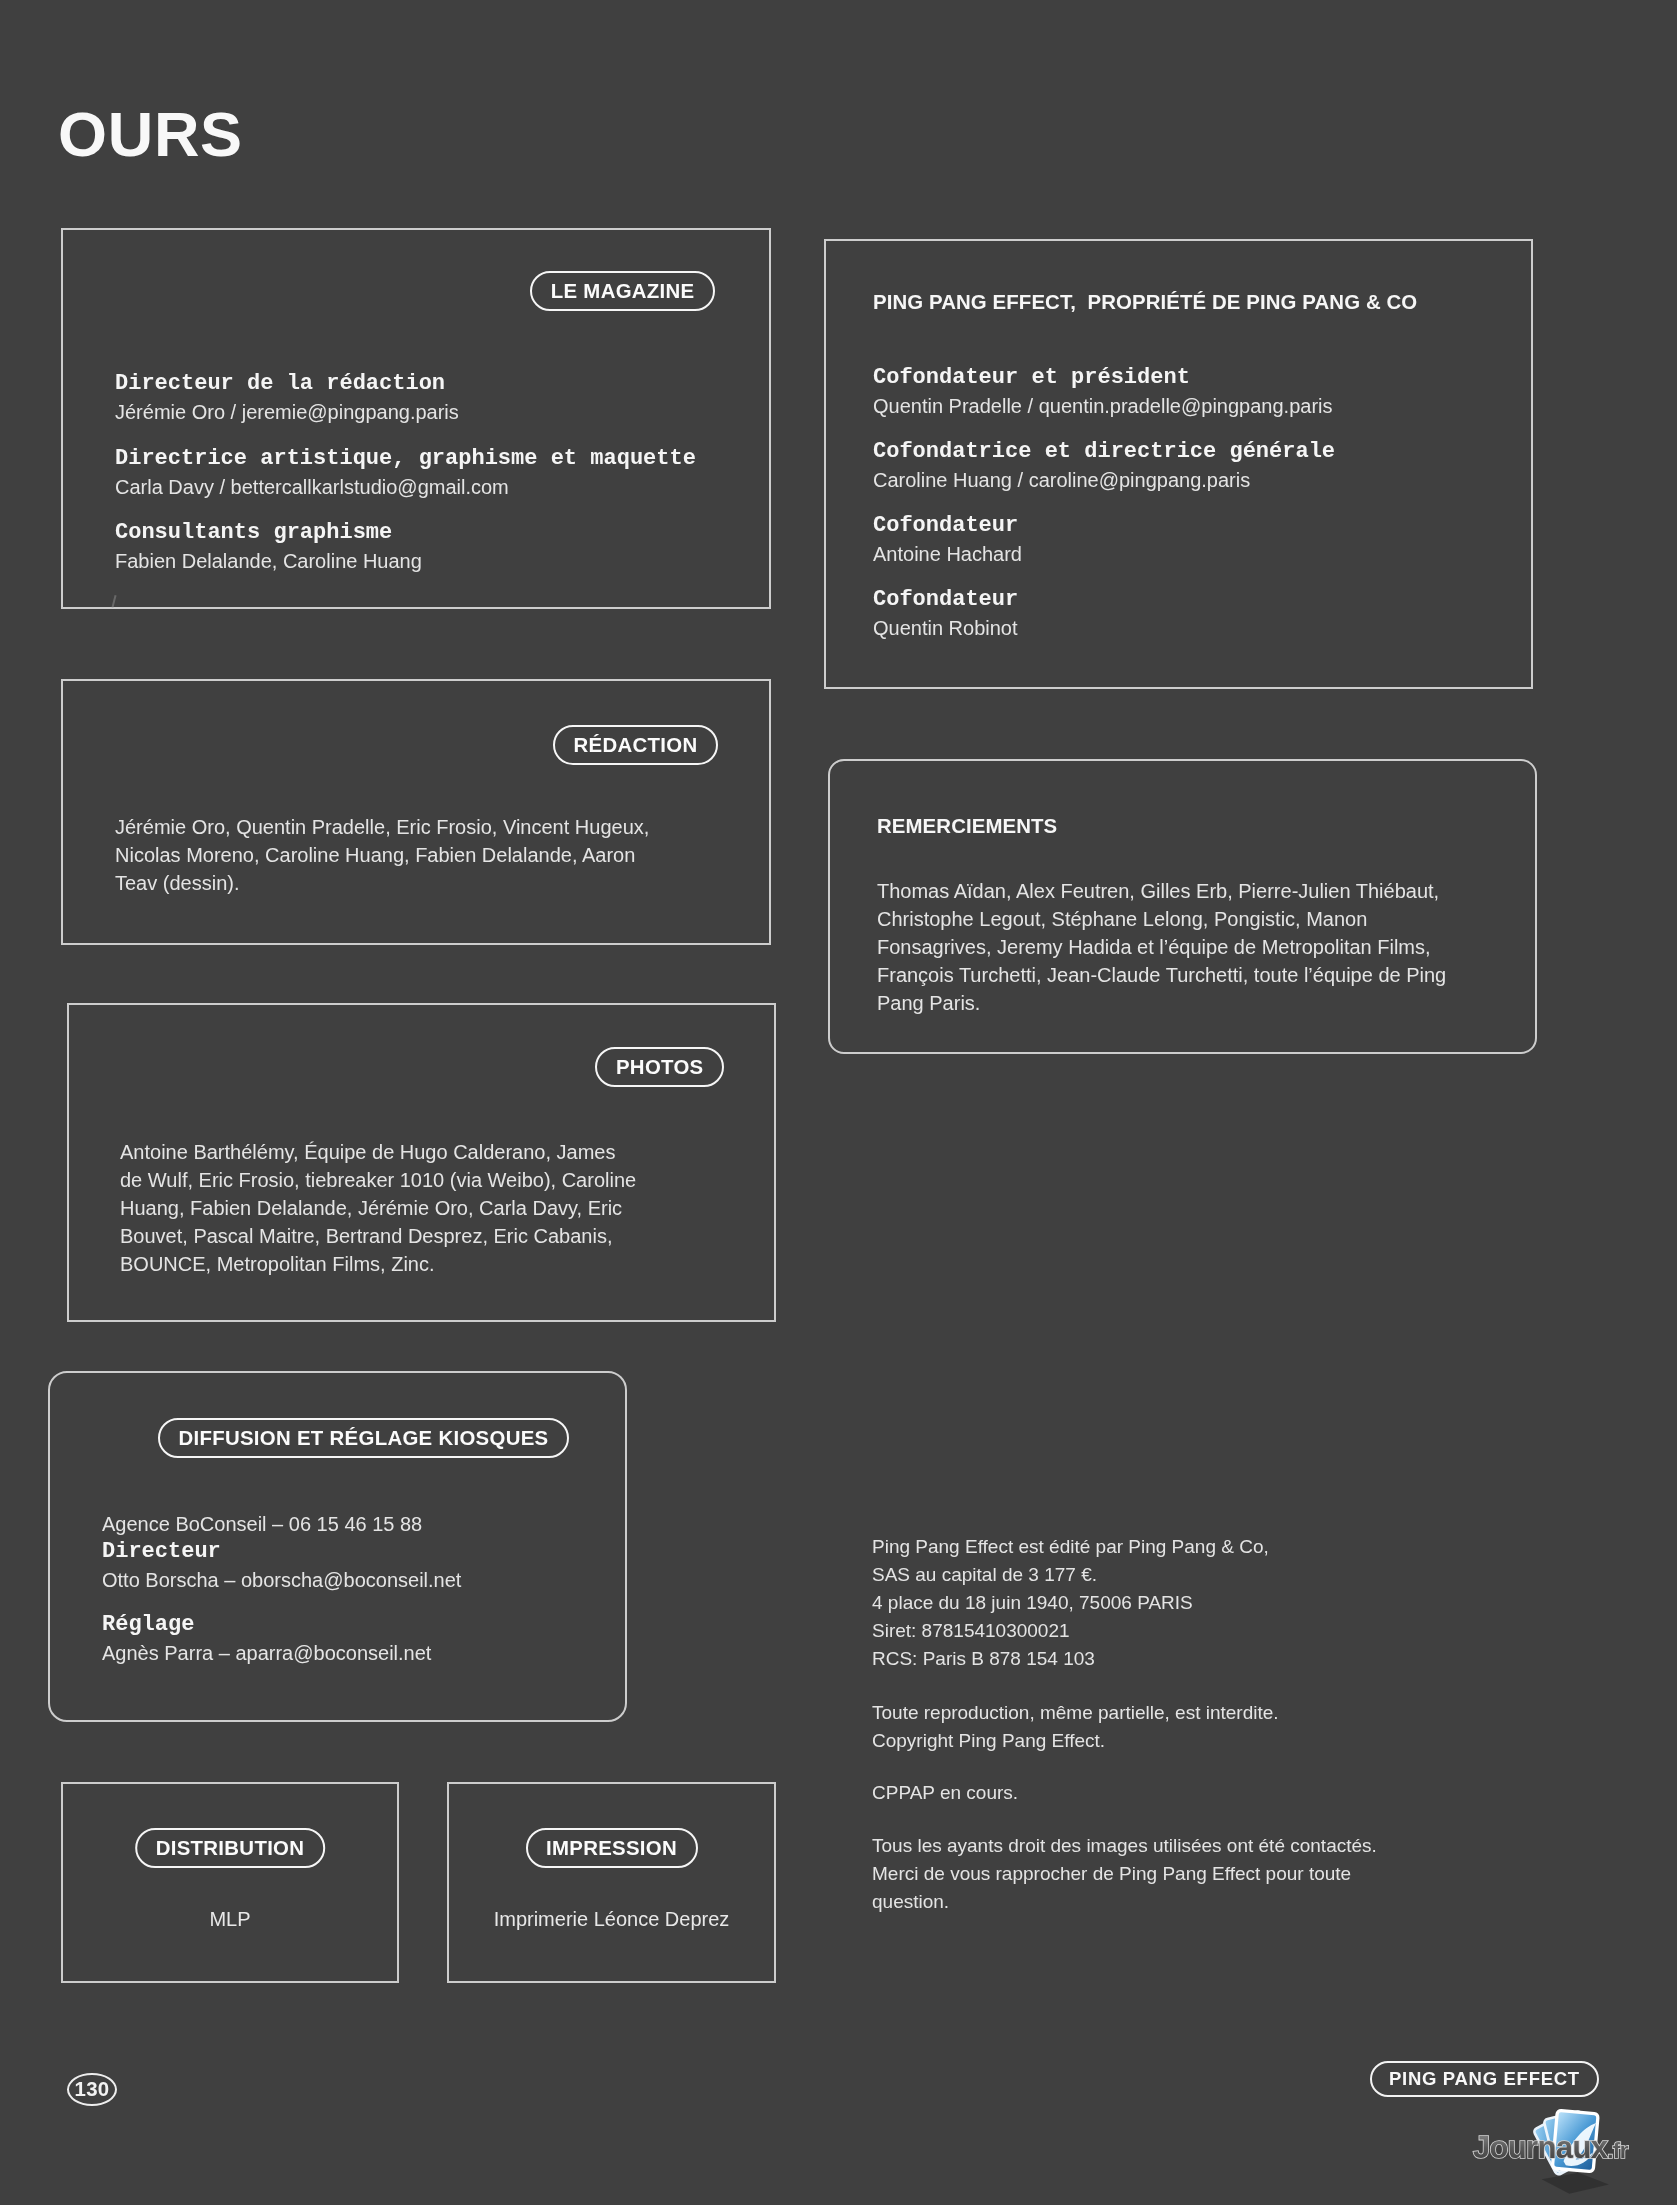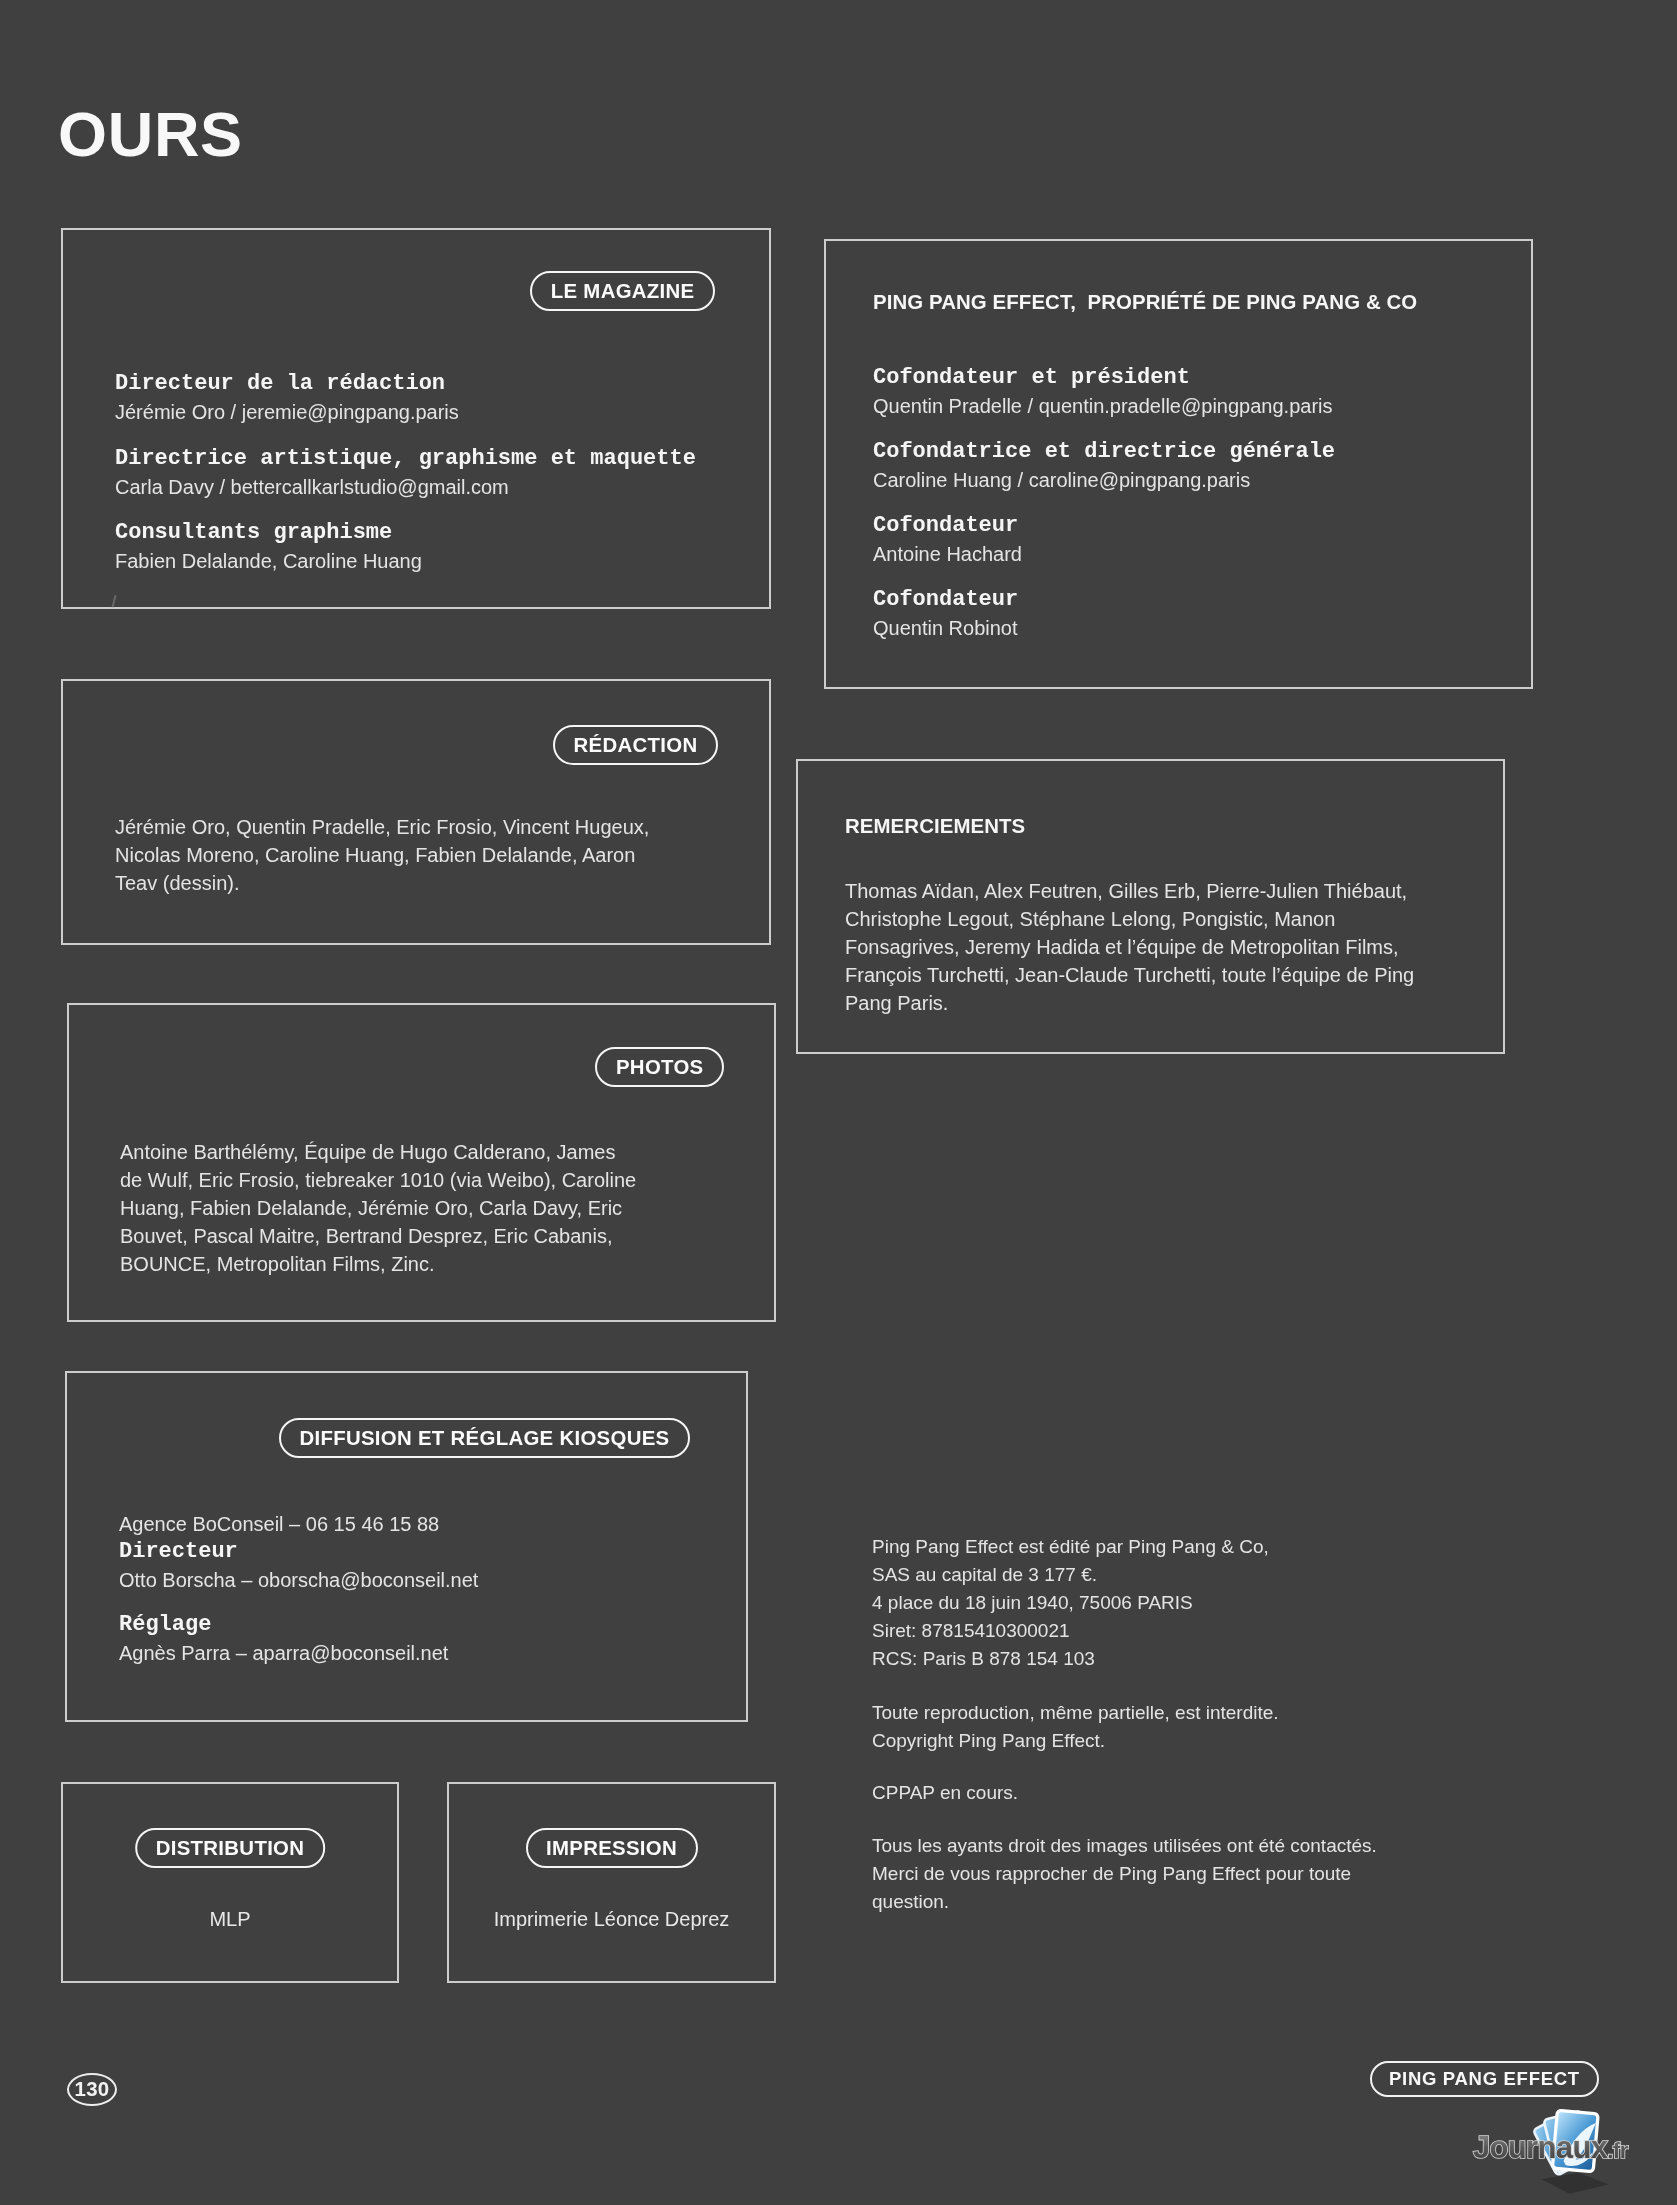--- a/index.html
+++ b/index.html
@@ -103,21 +103,21 @@
 
   <div class="box" style="left:61px;top:679px;width:710px;height:266px;">
     <div class="pill" style="top:44px;right:51px;">RÉDACTION</div>
     <div class="abs para" style="left:52px;top:132px;">
       <div class="body-line">Jérémie Oro, Quentin Pradelle, Eric Frosio, Vincent Hugeux,</div>
       <div class="body-line">Nicolas Moreno, Caroline Huang, Fabien Delalande, Aaron</div>
       <div class="body-line">Teav (dessin).</div>
     </div>
   </div>
 
-  <div class="box" style="left:796px;top:759px;width:709px;height:295px;">
+  <div class="box" style="left:828px;top:759px;width:709px;height:295px;border-radius:16px;">
     <div class="box-title abs" style="left:47px;top:53px;">REMERCIEMENTS</div>
     <div class="abs para" style="left:47px;top:116px;">
       <div class="body-line">Thomas Aïdan, Alex Feutren, Gilles Erb, Pierre-Julien Thiébaut,</div>
       <div class="body-line">Christophe Legout, Stéphane Lelong, Pongistic, Manon</div>
       <div class="body-line">Fonsagrives, Jeremy Hadida et l’équipe de Metropolitan Films,</div>
       <div class="body-line">François Turchetti, Jean-Claude Turchetti, toute l’équipe de Ping</div>
       <div class="body-line">Pang Paris.</div>
     </div>
   </div>
 
@@ -125,21 +125,21 @@
     <div class="pill" style="top:42px;right:50px;">PHOTOS</div>
     <div class="abs para" style="left:51px;top:133px;">
       <div class="body-line">Antoine Barthélémy, Équipe de Hugo Calderano, James</div>
       <div class="body-line">de Wulf, Eric Frosio, tiebreaker 1010 (via Weibo), Caroline</div>
       <div class="body-line">Huang, Fabien Delalande, Jérémie Oro, Carla Davy, Eric</div>
       <div class="body-line">Bouvet, Pascal Maitre, Bertrand Desprez, Eric Cabanis,</div>
       <div class="body-line">BOUNCE, Metropolitan Films, Zinc.</div>
     </div>
   </div>
 
-  <div class="box" style="left:65px;top:1371px;width:683px;height:351px;">
+  <div class="box" style="left:48px;top:1371px;width:579px;height:351px;border-radius:19px;">
     <div class="pill" style="top:45px;right:56px;">DIFFUSION ET RÉGLAGE KIOSQUES</div>
     <div class="abs" style="left:52px;top:137px;">
       <div class="body-line" style="margin-bottom:0;">Agence BoConseil – 06 15 46 15 88</div>
       <div class="entry" style="margin-bottom:17px;">
         <div class="mono-head">Directeur</div>
         <div class="body-line">Otto Borscha – oborscha@boconseil.net</div>
       </div>
       <div class="entry">
         <div class="mono-head">Réglage</div>
         <div class="body-line">Agnès Parra – aparra@boconseil.net</div>

